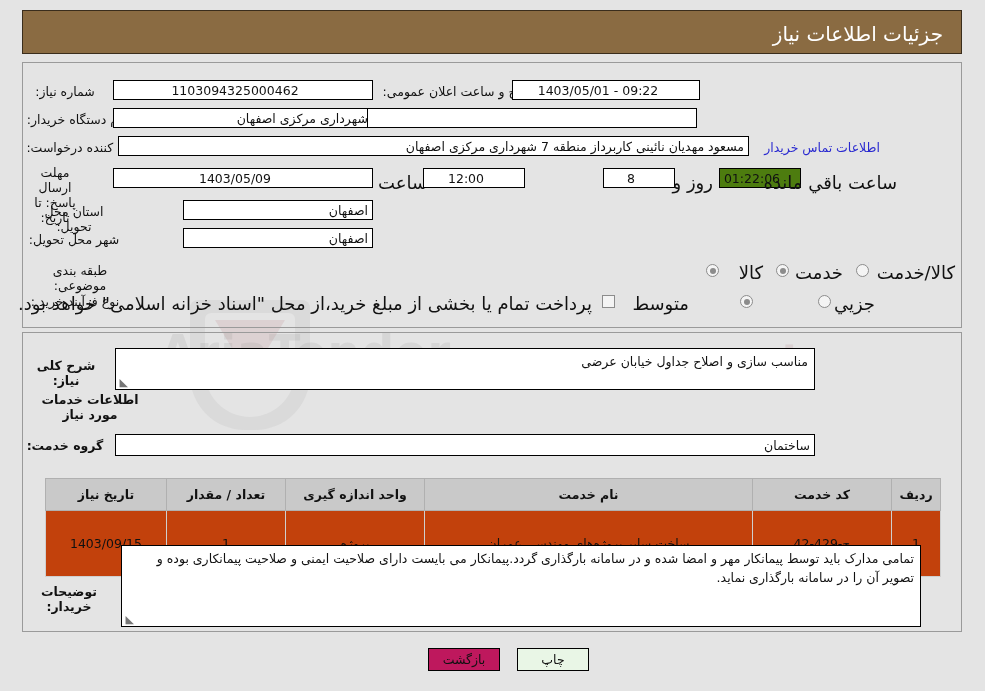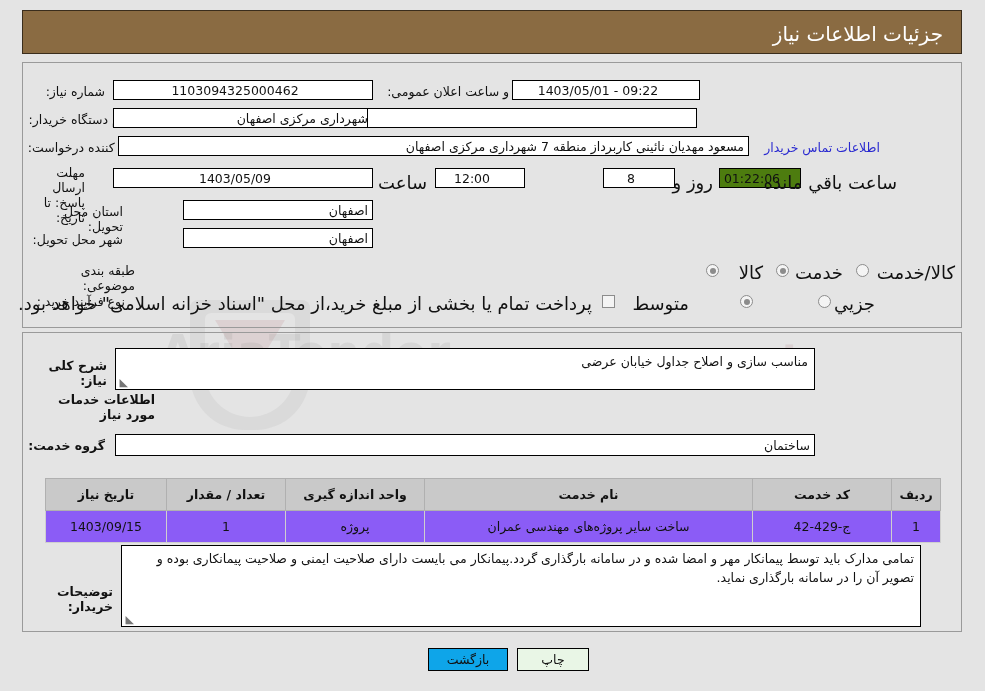--- a/index.html
+++ b/index.html
@@ -61,21 +61,21 @@
   
   .panel{
     position:absolute;box-sizing:border-box;
     border:1px solid #9a9a9a;background:transparent;z-index:1;
   }
   .panel-top{left:22px;top:62px;width:940px;height:266px;}
   .panel-mid{left:22px;top:332px;width:940px;height:300px;}
 
   
   .lbl{
-    position:absolute;text-align:right;color:#111;
+    position:absolute;text-align:center;color:#111;
     font-size:12.5px;line-height:15px;z-index:3;
   }
   .lbl-b{font-weight:bold;}
   .fld{
     position:absolute;box-sizing:border-box;
     border:1px solid #000;background:#fff;
     font-size:12.5px;color:#111;
     padding:1px 4px 0 4px;
     line-height:18px;height:20px;
     text-align:right;
@@ -125,33 +125,33 @@
     position:absolute;left:45px;top:478px;width:896px;
     border-collapse:collapse;z-index:3;font-size:12.5px;
     background:#fff;
   }
   .tbl th{
     background:#c9c9c9;border:1px solid #b0b0b0;
     font-weight:bold;color:#111;height:27px;padding:2px 4px;
     text-align:center;font-size:12.5px;
   }
   .tbl td{
-    background:#8b5cf6;border:1px solid #cfcfcf;
-    height:27px;padding:2px 4px;text-align:center;color:#111;
+    background:#c2410c;border:1px solid #cfcfcf;
+    height:27px;padding:19px 4px;text-align:center;color:#111;
   }
 
   
   .btn{
     position:absolute;box-sizing:border-box;
     border:1px solid #000;height:23px;line-height:21px;
     text-align:center;font-size:12.5px;color:#111;
     cursor:pointer;z-index:3;
   }
   .btn-print{background:#e9f6e6;left:517px;top:648px;width:72px;}
-  .btn-back{background:#0ea5e9;left:428px;top:648px;width:80px;}
+  .btn-back{background:#be185d;left:428px;top:648px;width:72px;}
 </style>
 </head>
 <body>
 
 <div class="page">
 
   <div class="watermark">
     <div class="wm-shield"></div>
     <div class="wm-shield2"></div>
     <div class="wm-v"></div>
@@ -174,21 +174,21 @@
   <div class="fld" style="right:612px;top:108px;width:260px;">شهرداری مرکزی اصفهان</div>
   <div class="fld" style="right:288px;top:108px;width:330px;"></div>
 
   <div class="lbl" style="right:842px;top:140px;width:118px;">ایجاد کننده درخواست:</div>
   <div class="fld" style="right:236px;top:136px;width:631px;">مسعود مهدیان نائینی کاربرداز منطقه 7 شهرداری مرکزی اصفهان</div>
   <div class="link" style="right:105px;top:140px;">اطلاعات تماس خریدار</div>
 
   <div class="lbl" style="right:900px;top:165px;width:60px;line-height:15px;">مهلت ارسال پاسخ: تا تاریخ:</div>
   <div class="fld ctr" style="right:612px;top:168px;width:260px;">1403/05/09</div>
   <div class="plain" style="right:558px;top:172px;">ساعت</div>
-  <div class="fld ctr" style="right:460px;top:168px;width:90px;">12:00</div>
+  <div class="fld ctr" style="right:460px;top:168px;width:102px;">12:00</div>
   <div class="fld ctr" style="right:310px;top:168px;width:72px;">8</div>
   <div class="plain" style="right:272px;top:172px;">روز و</div>
   <div class="fld ctr cream" style="right:184px;top:168px;width:82px;">01:22:06</div>
   <div class="plain" style="right:88px;top:172px;">ساعت باقي مانده</div>
 
   <div class="lbl" style="right:862px;top:204px;width:98px;">استان محل تحویل:</div>
   <div class="fld" style="right:612px;top:200px;width:190px;">اصفهان</div>
 
   <div class="lbl" style="right:862px;top:232px;width:98px;">شهر محل تحویل:</div>
   <div class="fld" style="right:612px;top:228px;width:190px;">اصفهان</div>

